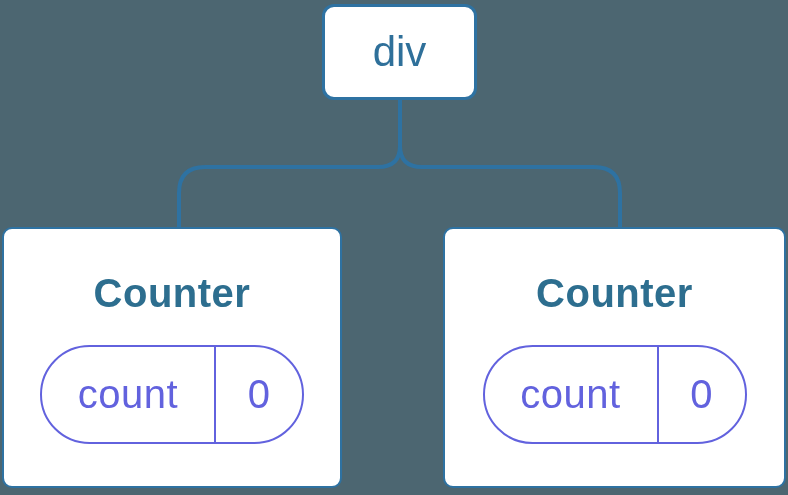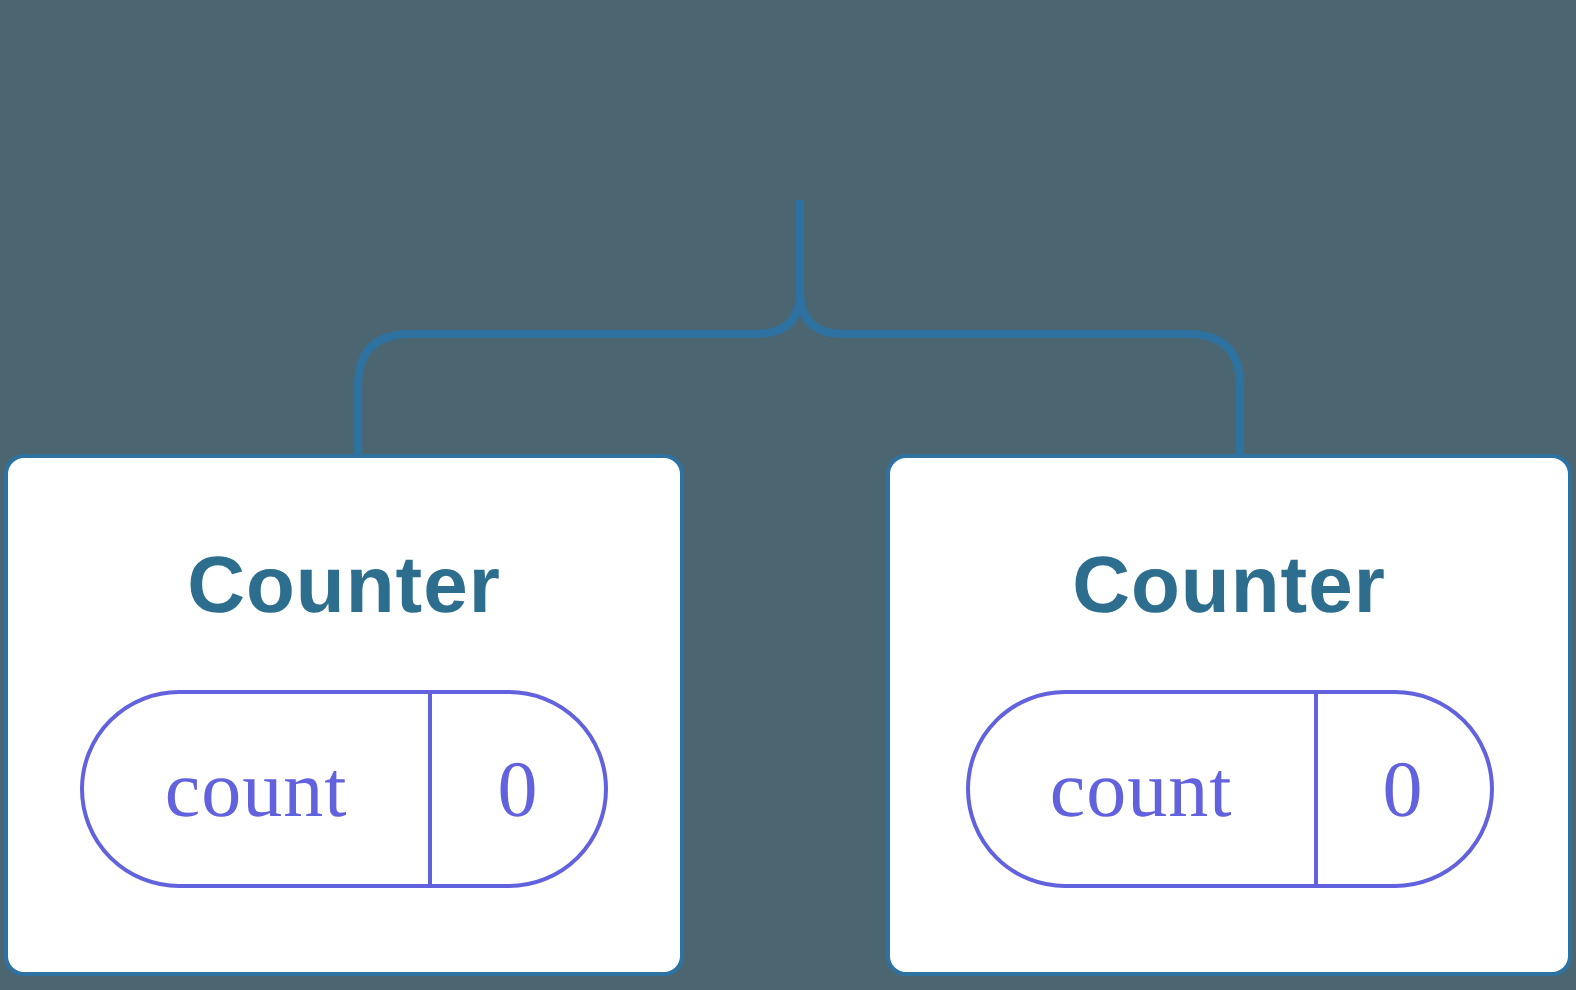--- a/index.html
+++ b/index.html
@@ -70,21 +70,20 @@
   .pill {
     margin-top: 28px;
     width: 264px; height: 99px;
     border: 2px solid var(--state, #6262DE);
     border-radius: 60px;
     box-sizing: border-box;
     display: flex;
     color: var(--state, #6262DE);
     font-size: 40px;
     letter-spacing: 0.5px;
-    font-family: Liberation Serif, serif;
   }
   .pill-name {
     width: 172px;
     border-right: 2px solid var(--state, #6262DE);
     display: flex;
     align-items: center;
     justify-content: center;
   }
   .pill-value {
     flex: 1;
@@ -96,20 +95,23 @@
 </head>
 <body>
 
 <div class="stage">
 
   <svg class="connector" viewBox="0 0 788 495" aria-hidden="true">
     <path d="M400 100 L400 146 Q400 167 378 167 L205 167 Q179 167 179 193 L179 229"></path>
     <path d="M400 100 L400 146 Q400 167 422 167 L594 167 Q620 167 620 193 L620 229"></path>
   </svg>
 
+  <div class="node">
+    <span class="node-label">div</span>
+  </div>
 
   <div class="card card-left">
     <div class="card-title">Counter</div>
     <div class="pill">
       <span class="pill-name">count</span>
       <span class="pill-value">0</span>
     </div>
   </div>
 
   <div class="card card-right">

